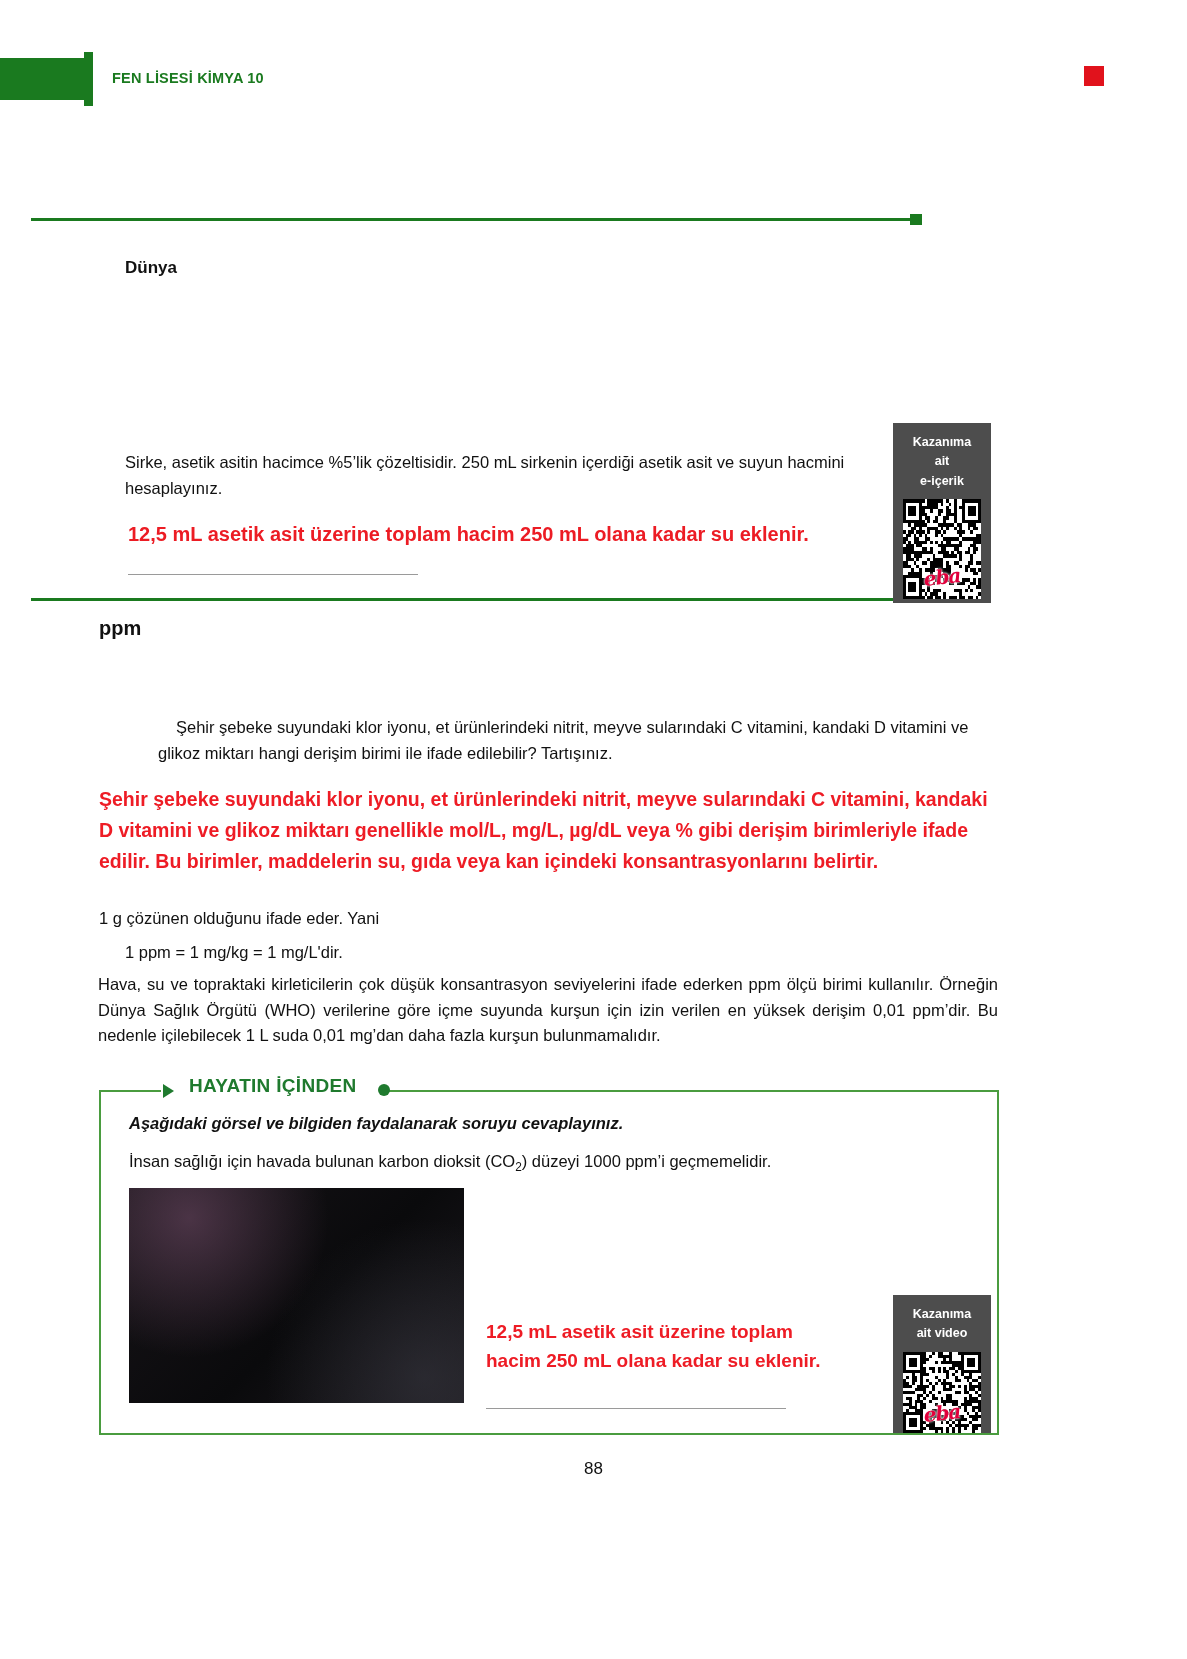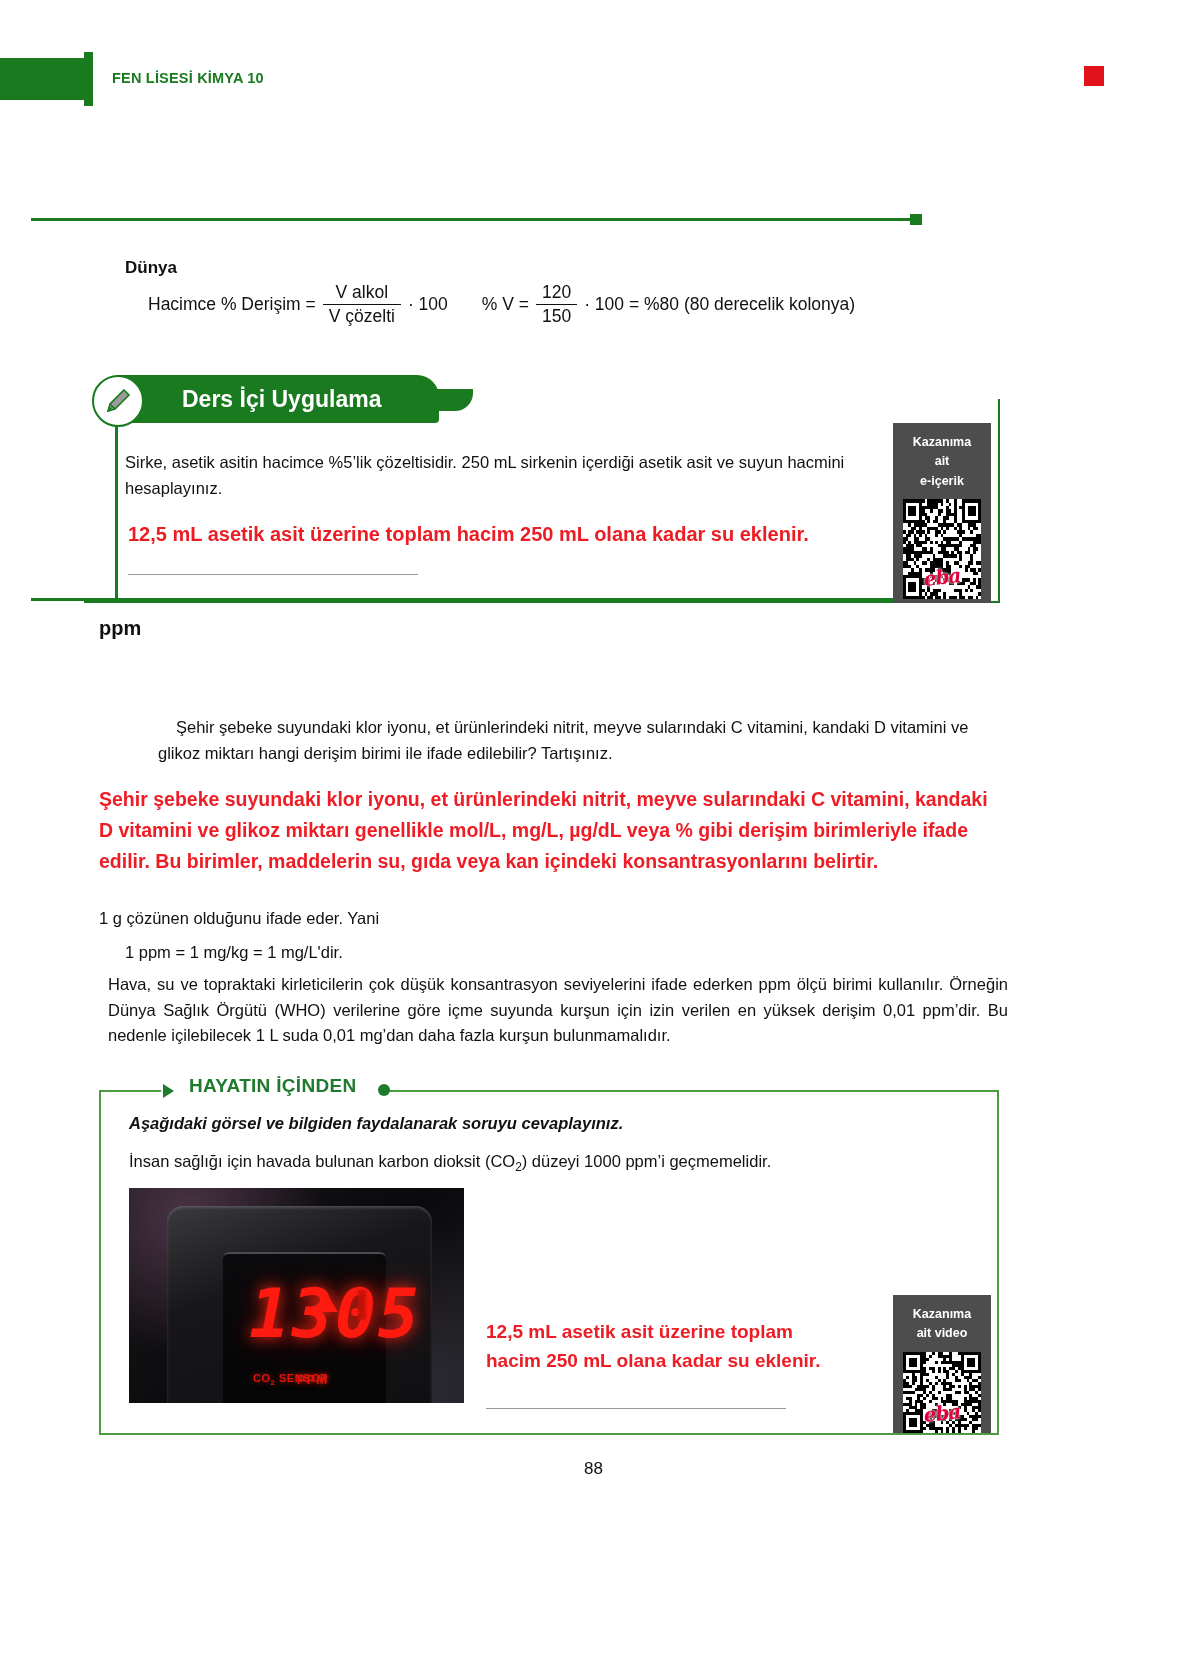--- a/index.html
+++ b/index.html
@@ -192,21 +192,21 @@
     font-size: 19.5px; font-weight: bold; line-height: 1.58; color: #ee1c25;
     background: #fff; z-index: 6;
   }
 
   .body-p {
     position: absolute; font-size: 16.5px; line-height: 1.56; color: #111;
     text-align: justify;
   }
   #bp1 { left: 99px; top: 906px; width: 900px; }
   #bp-eq { left: 125px; top: 940px; }
-  #bp2 { left: 108px; top: 972px; width: 900px; }
+  #bp2 { left: 98px; top: 972px; width: 900px; }
 
   
   #hayat {
     position: absolute; left: 99px; top: 1090px; width: 900px; height: 345px;
     border: 2px solid #4a9c3f; border-top: none;
   }
   .hy-topleft {
     position: absolute; left: 0; top: 0; width: 60px; height: 2px; background: #4a9c3f;
   }
   .hy-topright {
@@ -317,50 +317,21 @@
   <div class="hdr-green-tab"></div>
   <div class="hdr-green-bar"></div>
   <div class="hdr-title">FEN LİSESİ KİMYA 10</div>
   <div class="hdr-red-mark"></div>
 
   <div id="box1-bottom"></div>
   <div id="box1-endcap"></div>
 
   <div class="cozum-label">Dünya</div>
 
-  <div class="formula-row">
-    <span>Hacimce % Derişim =</span>
-    <span class="frac">
-      <span class="num">V alkol</span>
-      <span class="den">V çözelti</span>
-    </span>
-    <span>· 100</span>
-    <span class="gapx"></span>
-    <span>% V =</span>
-    <span class="frac">
-      <span class="num">120</span>
-      <span class="den">150</span>
-    </span>
-    <span>· 100 = %80 (80 derecelik kolonya)</span>
-  </div>
-
-  <div class="panel" id="box2">
-    <div class="panel-body"></div>
-    <div id="box2-line"></div>
-    <div class="tab-ribbon">
-      <span>Ders İçi Uygulama</span>
-    </div>
-    <div class="tab-circle">
-      <svg width="30" height="30" viewBox="0 0 30 30" aria-hidden="true">
-        <path d="M21 4 L26 9 L12 23 L5 25 L7 18 Z" fill="#9b9b9b" stroke="#1a7a1f" stroke-width="1.6"></path>
-        <path d="M7 18 L12 23" stroke="#1a7a1f" stroke-width="1.6"></path>
-        <path d="M5 25 L8.5 21.5" stroke="#1a7a1f" stroke-width="1.6"></path>
-      </svg>
-    </div>
-  </div>
+
   <div id="box2-bottom"></div>
 
   <div class="u-text">Sirke, asetik asitin hacimce %5’lik çözeltisidir. 250 mL sirkenin içerdiği asetik asit ve suyun hacmini hesaplayınız.</div>
   <div class="u-answer">12,5 mL asetik asit üzerine toplam hacim 250 mL olana kadar su eklenir.</div>
   <div class="u-answer-rule"></div>
 
   <div class="qr-panel" id="qr1">
     <div class="qr-caption">
       <div>Kazanıma</div>
       <div>ait</div>
@@ -1232,31 +1203,20 @@
     <div class="hy-dot"></div>
 
     <div class="hy-sub">Aşağıdaki görsel ve bilgiden faydalanarak soruyu cevaplayınız.</div>
 
     <div class="hy-info">
       <span>İnsan sağlığı için havada bulunan karbon dioksit (CO</span><sub>2</sub><span>) düzeyi 1000 ppm’i geçmemelidir.</span>
     </div>
 
     <div class="detector">
       <div class="det-bg"></div>
-      <div class="det-bezel">
-        <div class="det-screen">
-          <div class="det-digits">1305</div>
-          <div class="det-tri"></div>
-          <div class="det-bar"></div>
-          <div class="det-lbl-left">
-            <span>CO</span><sub>2</sub><span> SENSOR</span>
-          </div>
-          <div class="det-lbl-right">PPM</div>
-        </div>
-      </div>
     </div>
 
 
     <div class="hy-answer">12,5 mL asetik asit üzerine toplam hacim 250 mL olana kadar su eklenir.</div>
     <div class="hy-answer-rule"></div>
   </div>
 
   <div class="qr-panel" id="qr2">
     <div class="qr-caption">
       <div>Kazanıma</div>

